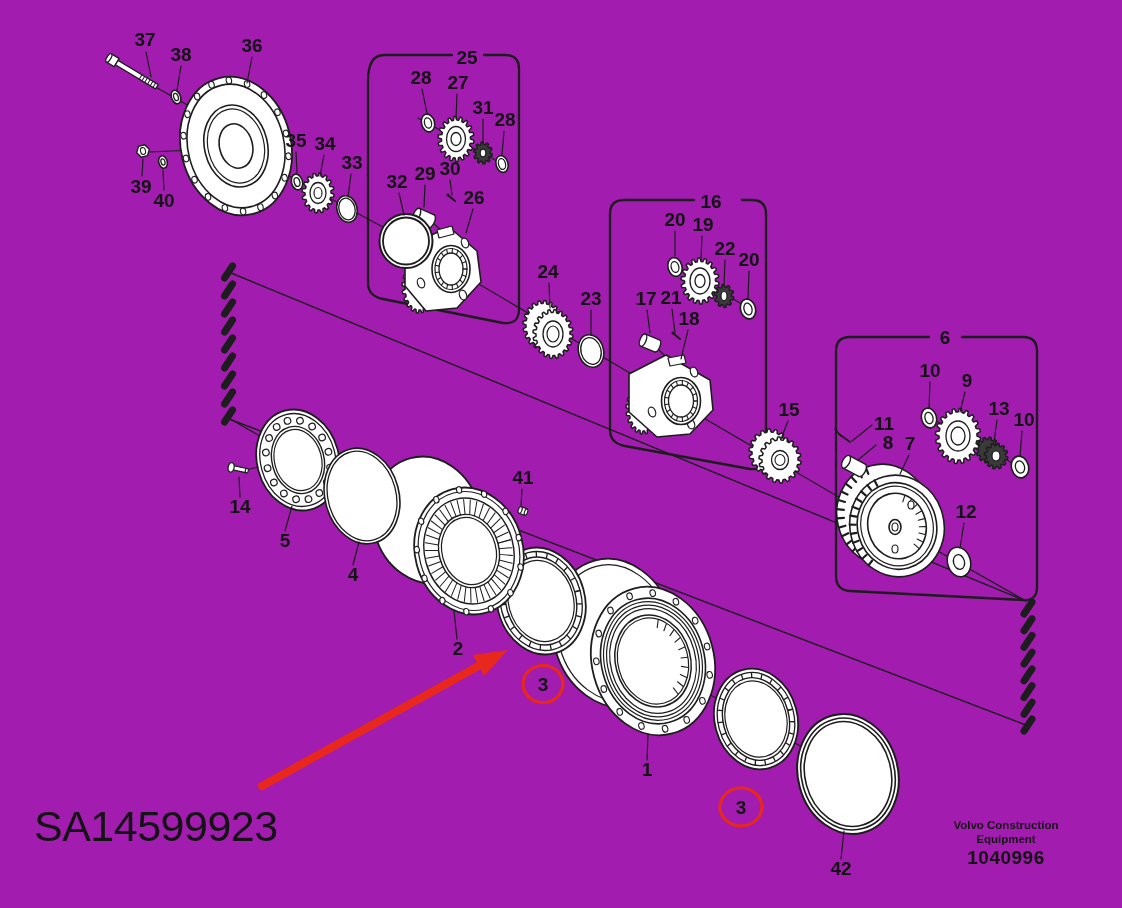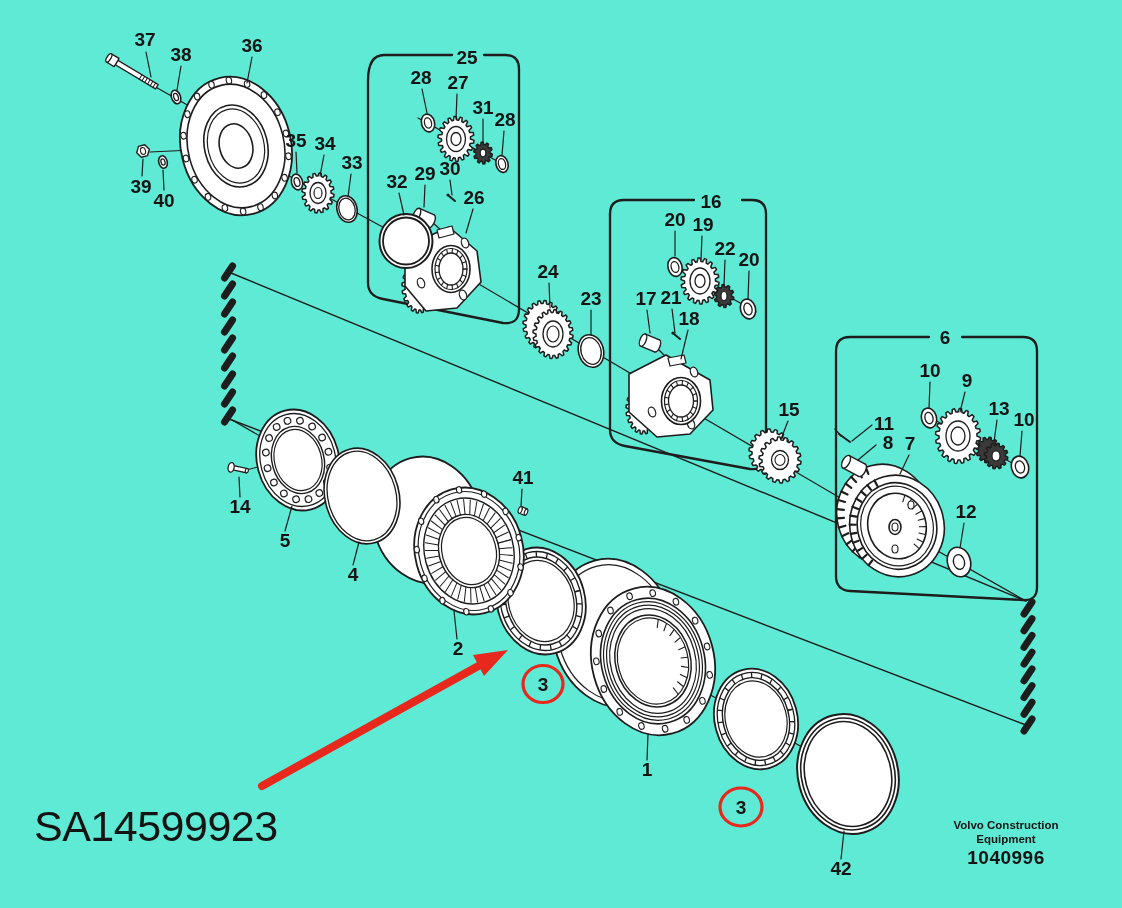--- a/index.html
+++ b/index.html
@@ -1,16 +1,16 @@
 <!DOCTYPE html>
 <html><head>
 <meta charset="utf-8">
 <style>
   html,body{margin:0;padding:0;background:#fff;}
-  .stage{position:relative;width:1122px;height:908px;background:#5eead4;overflow:hidden;}
+  .stage{position:relative;width:1122px;height:908px;background:#a21caf;overflow:hidden;}
   svg{position:absolute;left:0;top:0;}
   #diagram text{font-family:"Liberation Sans",sans-serif;font-weight:700;font-size:19px;fill:#141414;text-anchor:middle;}
   #diagram text.red-code{font-size:43px;font-weight:400;text-anchor:start;letter-spacing:-0.5px;}
   #diagram text.footer-small{font-size:11.5px;}
   #diagram text.footer-num{font-size:19px;letter-spacing:0.5px;}
 </style>
 </head>
 <body>
 
 <div class="stage">

